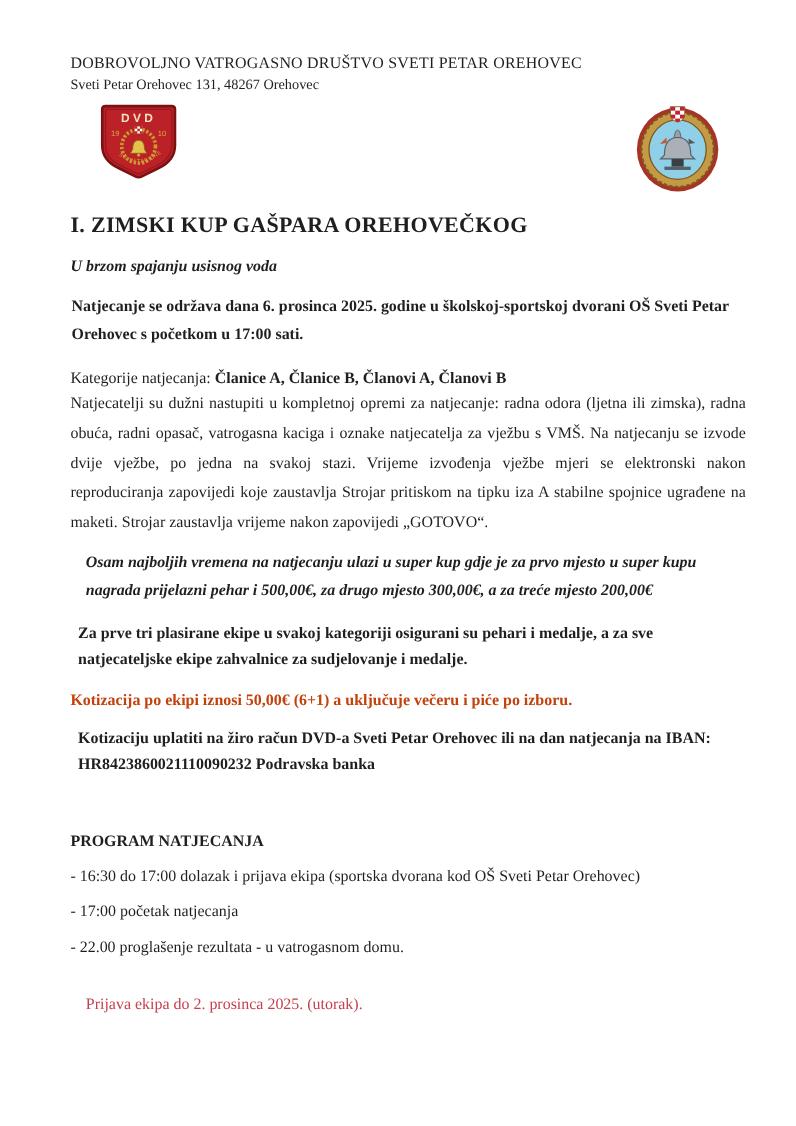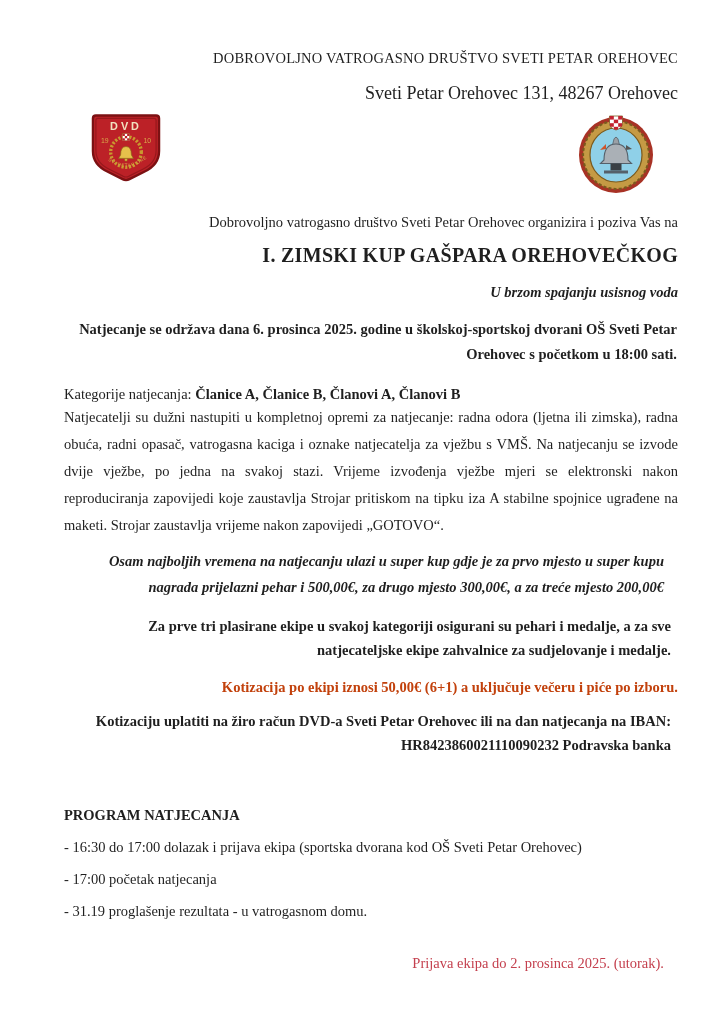--- a/index.html
+++ b/index.html
@@ -1,20 +1,20 @@
 <!DOCTYPE html>
 <html><head>
 <meta charset="utf-8">
 <style>
   html,body{margin:0;padding:0;background:#ffffff;}
   body{width:724px;height:1024px;font-family:"Liberation Serif","DejaVu Serif",serif;color:#1f1f1f;}
   .page{position:relative;width:724px;height:1024px;box-sizing:border-box;padding:50px 46px 0 64px;overflow:hidden;background:#fff;}
-  .center{text-align:right;}
+  .center{text-align:left;}
   .org-name{font-size:14.5px;letter-spacing:.2px;}
-  .address{font-size:18px;margin-top:16px;}
+  .address{font-size:13px;margin-top:2px;}
   .badge-row{display:flex;justify-content:space-between;align-items:flex-start;height:88px;margin-top:8px;padding:0 22px 0 24px;}
   .intro{font-size:14.5px;margin-top:14px;}
   .title{font-size:20px;font-weight:bold;margin-top:13px;letter-spacing:.3px;}
   .subtitle{font-size:14.5px;font-weight:bold;font-style:italic;margin-top:17px;}
   .event-info{font-size:14.5px;font-weight:bold;margin:16px auto 0;max-width:612px;line-height:25px;}
   .categories{font-size:14.5px;margin-top:19px;}
   .categories b{font-weight:bold;}
   .composition{font-size:14.5px;margin-top:12px;}
   .rules{font-size:14.5px;text-align:justify;line-height:27px;margin:1px 0 0;}
   .super-cup{font-size:14.5px;font-weight:bold;font-style:italic;margin:9px auto 0;max-width:586px;line-height:26px;}
@@ -85,44 +85,43 @@
         <path d="M30,32 L24,38 L30,37 Z" fill="#d0542a"></path>
         <path d="M50,33 L56,37 L50,38 Z" fill="#555555"></path>
         <path d="M38,27 q2,-3.5 4,0 l1.5,6 h-7 Z" fill="#9aa0a6" stroke="#55606a" stroke-width="0.8"></path>
         <path d="M28,48 Q28,32 40,32 Q52,32 52,48 L55.5,51.5 L24.5,51.5 Z" fill="#aab0b6" stroke="#55606a" stroke-width="1.1"></path>
         <rect x="34.5" y="51.5" width="11" height="7" fill="#3a3f44"></rect>
         <rect x="28" y="58.5" width="24" height="3" fill="#55606a"></rect>
       </g>
     </svg>
   </div>
 
-  <div class="center intro">Dobrovoljno vatrogasno društvo Sveti Petar Orehovec organizira i poziva Vas na</div>
 
   <div class="center title">I. ZIMSKI KUP GAŠPARA OREHOVEČKOG</div>
 
   <div class="center subtitle">U brzom spajanju usisnog voda</div>
 
-  <div class="center event-info">Natjecanje se održava dana 6. prosinca 2025. godine u školskoj-sportskoj dvorani OŠ Sveti Petar Orehovec s početkom u 18:00 sati.</div>
+  <div class="center event-info">Natjecanje se održava dana 6. prosinca 2025. godine u školskoj-sportskoj dvorani OŠ Sveti Petar Orehovec s početkom u 17:00 sati.</div>
 
   <div class="categories"><span>Kategorije natjecanja: </span><b>Članice A, Članice B, Članovi A, Članovi B</b></div>
 
 
   <p class="rules">Natjecatelji su dužni nastupiti u kompletnoj opremi za natjecanje: radna odora (ljetna ili zimska), radna obuća, radni opasač, vatrogasna kaciga i oznake natjecatelja za vježbu s VMŠ. Na natjecanju se izvode dvije vježbe, po jedna na svakoj stazi. Vrijeme izvođenja vježbe mjeri se elektronski nakon reproduciranja zapovijedi koje zaustavlja Strojar pritiskom na tipku iza A stabilne spojnice ugrađene na maketi. Strojar zaustavlja vrijeme nakon zapovijedi „GOTOVO“.</p>
 
   <div class="center super-cup">Osam najboljih vremena na natjecanju ulazi u super kup gdje je za prvo mjesto u super kupu nagrada prijelazni pehar i 500,00€, za drugo mjesto 300,00€, a za treće mjesto 200,00€</div>
 
   <div class="center awards">Za prve tri plasirane ekipe u svakoj kategoriji osigurani su pehari i medalje, a za sve natjecateljske ekipe zahvalnice za sudjelovanje i medalje.</div>
 
   <div class="center fee" id="fee-line" style="color: #c2410c;">Kotizacija po ekipi iznosi 50,00€ (6+1) a uključuje večeru i piće po izboru.</div>
 
   <div class="center payment">Kotizaciju uplatiti na žiro račun DVD-a Sveti Petar Orehovec ili na dan natjecanja na IBAN: HR8423860021110090232 Podravska banka</div>
 
   <div class="program-title">PROGRAM NATJECANJA</div>
   <div class="program-item">- 16:30 do 17:00 dolazak i prijava ekipa (sportska dvorana kod OŠ Sveti Petar Orehovec)</div>
   <div class="program-item">- 17:00 početak natjecanja</div>
-  <div class="program-item">- 31.19 proglašenje rezultata - u vatrogasnom domu.</div>
+  <div class="program-item">- 22.00 proglašenje rezultata - u vatrogasnom domu.</div>
 
   <div class="center registration" id="registration-block" style="color: rgb(196, 64, 78);">
     <span class="reg-line1">Prijava ekipa do 2. prosinca 2025. (utorak).</span>
 
   </div>
 
 </div>
 
 </body></html>

